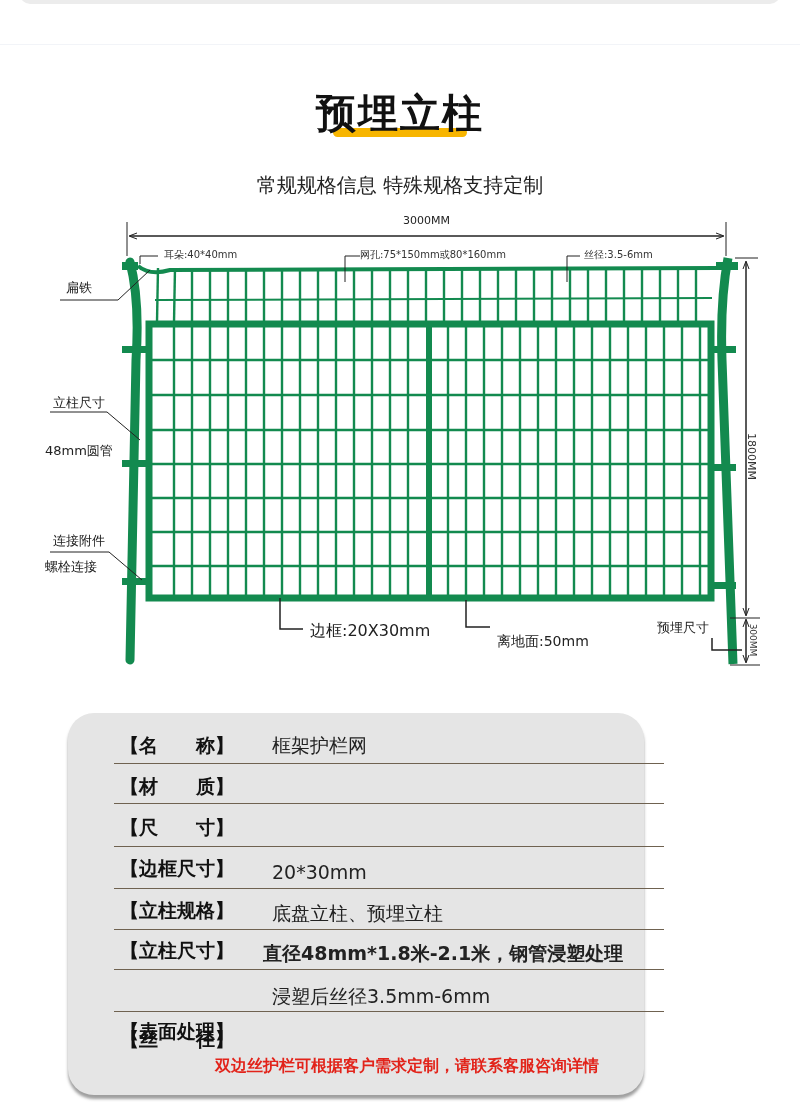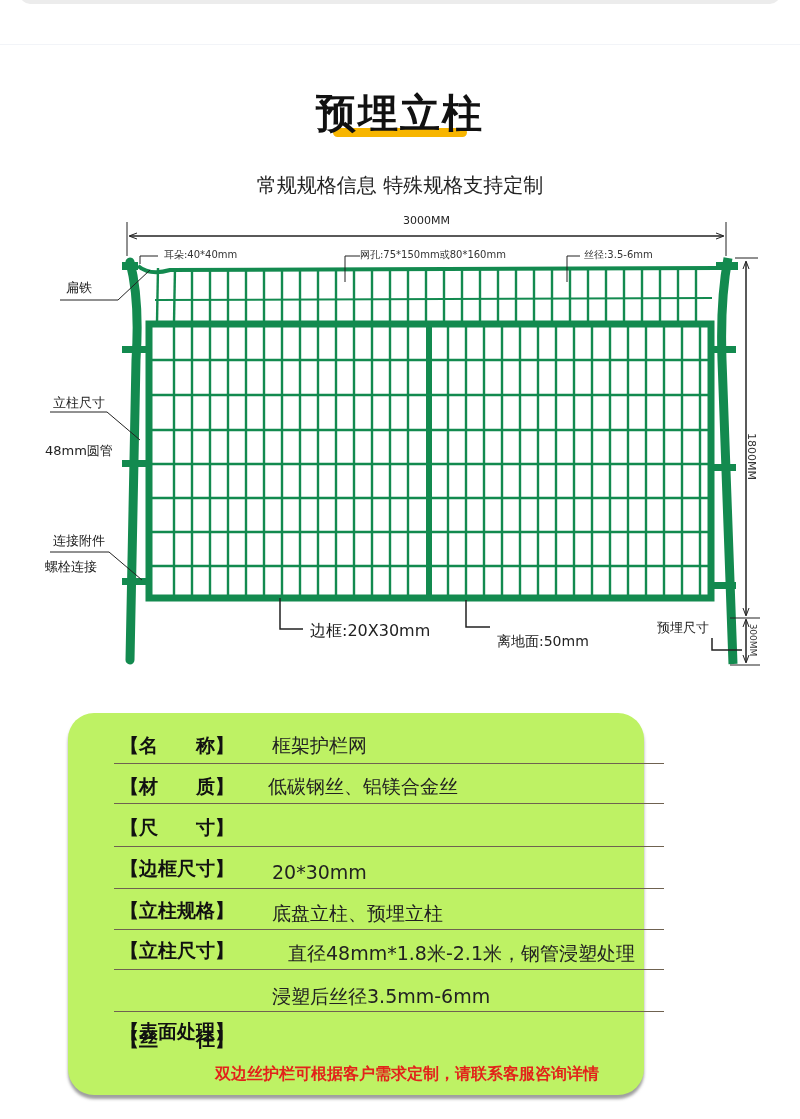--- a/index.html
+++ b/index.html
@@ -7,24 +7,24 @@
   .top-bar{position:absolute;left:20px;top:-10px;width:760px;height:14px;background:#ececec;border-radius:0 0 10px 10px;}
   .faint-line{position:absolute;left:0;top:44px;width:800px;height:1px;background:#f2f4f8;}
   .title{position:absolute;left:0;width:800px;top:86px;text-align:center;font-size:40px;font-weight:bold;letter-spacing:2px;color:#111;}
   .title-bar{position:absolute;left:333px;top:128px;width:134px;height:9px;background:#f7b500;border-radius:5px;}
   .title-text{position:relative;z-index:2;}
   .subtitle{position:absolute;left:0;width:800px;top:172px;text-align:center;font-size:20px;color:#222;}
   .diagram{position:absolute;left:0;top:0;width:672px;height:700px;}
   .lbl{position:absolute;font-size:12px;color:#222;white-space:nowrap;}
   .lbl-s{font-size:10px;color:#333;}
   .lbl-m{font-size:13px;color:#222;}
-  .card{position:absolute;left:68px;top:713px;width:576px;height:382px;background:#bef264;border-radius:26px;box-shadow:0 4px 3px rgba(80,80,80,0.55);}
+  .card{position:absolute;left:68px;top:713px;width:576px;height:382px;background:#e5e5e5;border-radius:26px;box-shadow:0 4px 3px rgba(80,80,80,0.55);}
   .key{position:absolute;left:52px;font-size:19px;font-weight:bold;color:#111;white-space:pre;}
   .val{position:absolute;font-size:19px;color:#222;white-space:nowrap;}
-  .note{position:absolute;left:0;width:678px;text-align:center;top:343px;font-size:16px;font-weight:bold;color:#e2231a;margin-top:8px;}
+  .note{position:absolute;left:0;width:678px;text-align:center;top:343px;font-size:16px;font-weight:bold;color:#e2231a;}
   .divider{position:absolute;left:46px;width:416px;height:1px;background:#6f6250;}
 </style>
 </head>
 <body>
 
 <div class="top-bar"></div>
 <div class="faint-line"></div>
 
 <div class="title-bar"></div>
 <div class="title"><span class="title-text">预埋立柱</span></div>
@@ -185,36 +185,35 @@
   <div class="lbl lbl-s" style="left:728px;top:450px;transform:rotate(90deg);font-size:11px;">1800MM</div>
   <div class="lbl lbl-s" style="left:737px;top:635px;transform:rotate(90deg);font-size:9px;">300MM</div>
 </div>
 
 <div class="card">
   <div class="key" style="top:20px;">【名　　称】</div>
   <div class="val" style="left:204px;top:20px;">框架护栏网</div>
   <div class="divider" style="top:50px;width:550px;left:46px;"></div>
 
   <div class="key" style="top:61px;">【材　　质】</div>
-  <div class="val" style="left:200px;top:61px;">低碳钢丝、铝镁合金丝</div>
   <div class="divider" style="top:90px;width:550px;left:46px;"></div>
 
   <div class="key" style="top:102px;">【尺　　寸】</div>
   <div class="divider" style="top:133px;width:550px;left:46px;"></div>
 
   <div class="key" style="top:143px;">【边框尺寸】</div>
   <div class="val" style="left:204px;top:148px;">20*30mm</div>
   <div class="divider" style="top:175px;width:550px;left:46px;"></div>
 
   <div class="key" style="top:185px;">【立柱规格】</div>
   <div class="val" style="left:204px;top:188px;">底盘立柱、预埋立柱</div>
   <div class="divider" style="top:216px;width:550px;left:46px;"></div>
 
   <div class="key" style="top:225px;">【立柱尺寸】</div>
-  <div class="val" style="left:220px;top:228px;">直径48mm*1.8米-2.1米，钢管浸塑处理</div>
+  <div class="val" style="left:195px;top:228px;font-weight:bold;">直径48mm*1.8米-2.1米，钢管浸塑处理</div>
   <div class="divider" style="top:256px;width:550px;left:46px;"></div>
 
   <div class="key" style="top:267px;margin-top:47px;">【丝　　径】</div>
   <div class="val" style="left:204px;top:271px;">浸塑后丝径3.5mm-6mm</div>
   <div class="divider" style="top:298px;width:550px;left:46px;"></div>
 
   <div class="key" style="top:306px;">【表面处理】</div>
 
   <div class="note">双边丝护栏可根据客户需求定制，请联系客服咨询详情</div>
 </div>

